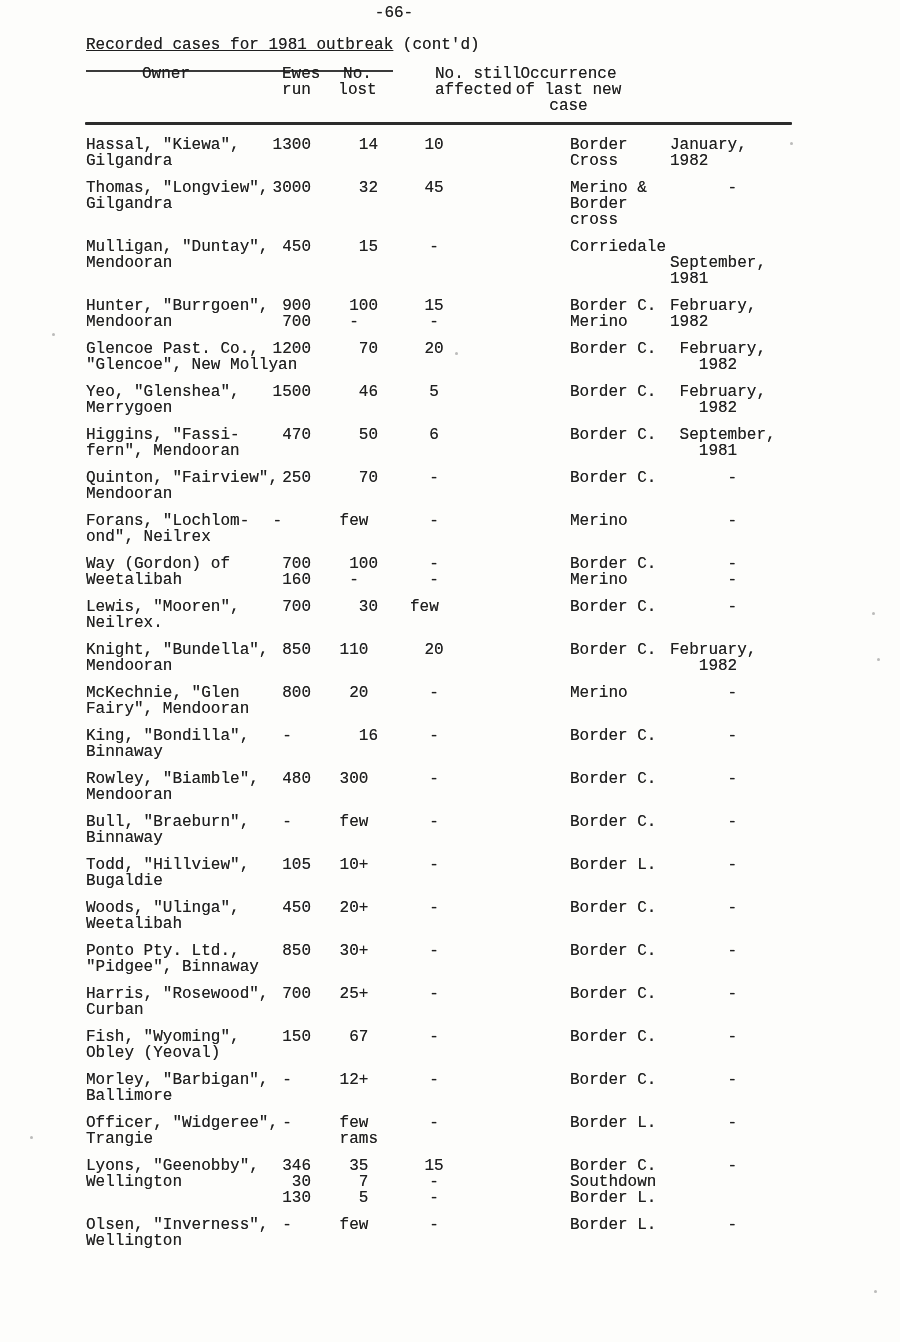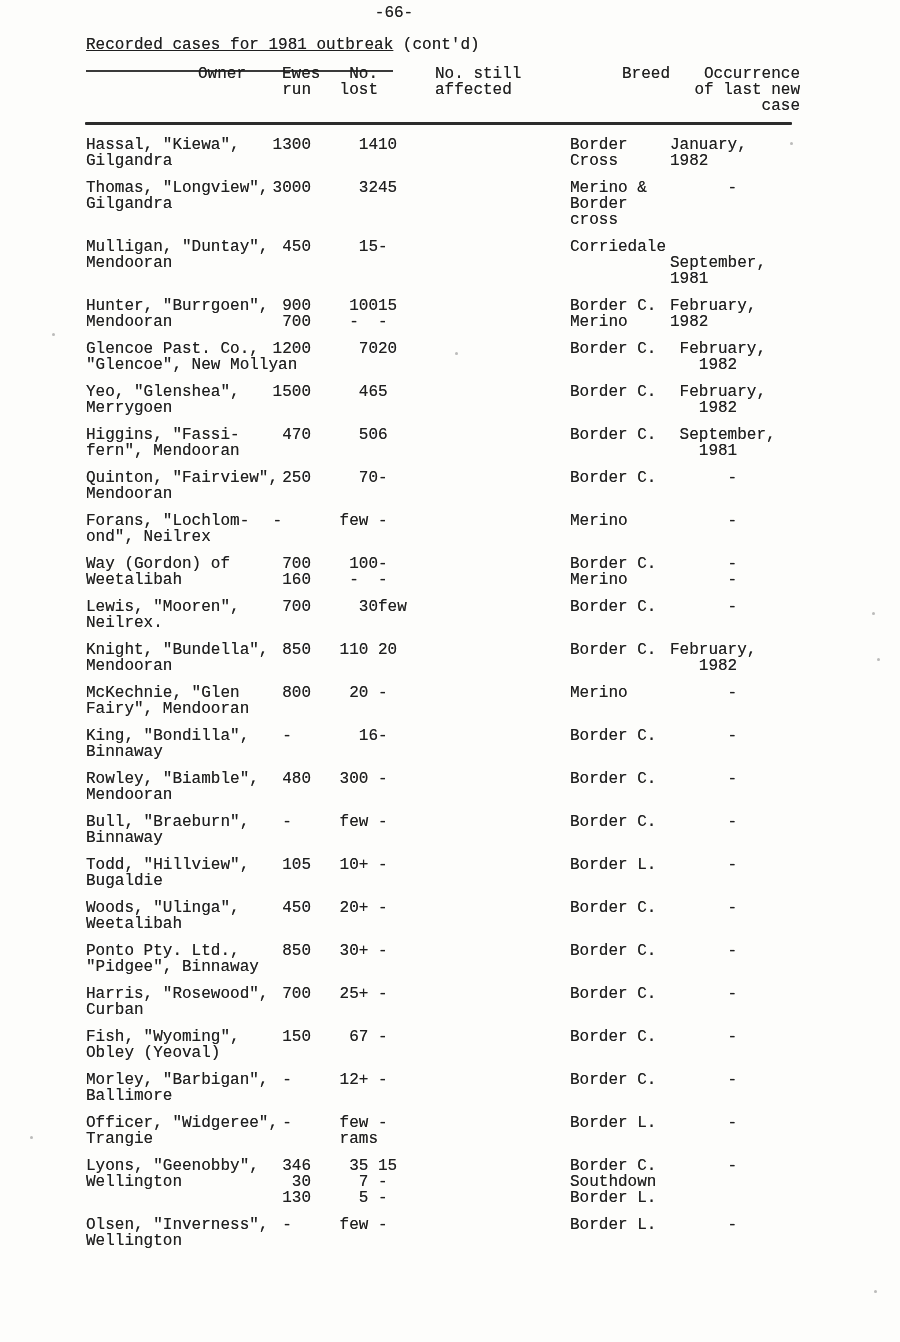--- a/index.html
+++ b/index.html
@@ -30,24 +30,24 @@
   .grid{
     display:grid;
     grid-template-columns:160px 65px 67px 112px 180px 130px;
     margin-left:86px;
   }
   .thead{margin-top:13px;}
   .c{white-space:pre;}
   .c-owner{text-align:left;}
   .c-ewes{text-align:right;}
   .c-lost{text-align:right;}
-  .c-affected{text-align:left;}
+  .c-affected{text-align:center;}
   .c-breed{text-align:left;padding-left:80px;}
   .c-occ{text-align:left;}
-  .th{white-space:pre;text-align:right;}
+  .th{white-space:pre;text-align:center;}
   .th-ewes{padding-left:36px;}
   .th-lost{padding-left:26px;}
   .th-affected{padding-left:57px;}
   .th-breed{padding-left:64px;}
   .th-occ{margin-left:-23px;}
   .rule{
     margin:8px 0 0 85px;
     width:707px;height:3px;
     background:#2b2b2b;
     border-radius:1px;
@@ -69,21 +69,20 @@
   <div class="title"><span class="u">Recorded cases for 1981 outbreak</span><span> (cont'd)</span></div>
 
   <div class="grid thead">
     <div class="c th th-owner">Owner</div>
     <div class="c th th-ewes">Ewes
 run</div>
     <div class="c th th-lost">No.
 lost</div>
     <div class="c th th-affected">No. still
 affected</div>
-    <div class="c th th-breed">Breed</div>
     <div class="c th th-occ">Occurrence
 of last new
 case</div>
   </div>
 
   <div class="rule"></div>
 
   <div id="rows">
   <div class="grid row">
     <div class="c c-owner">Hassal, "Kiewa",

